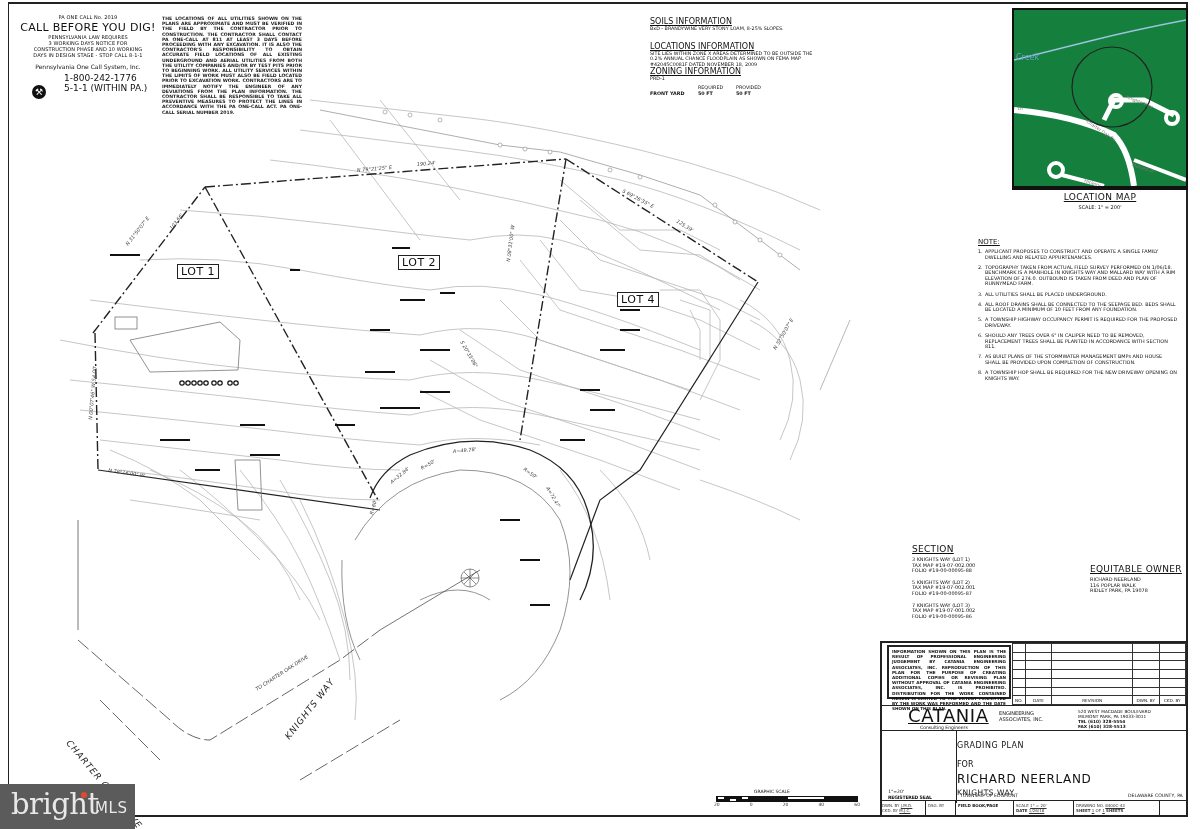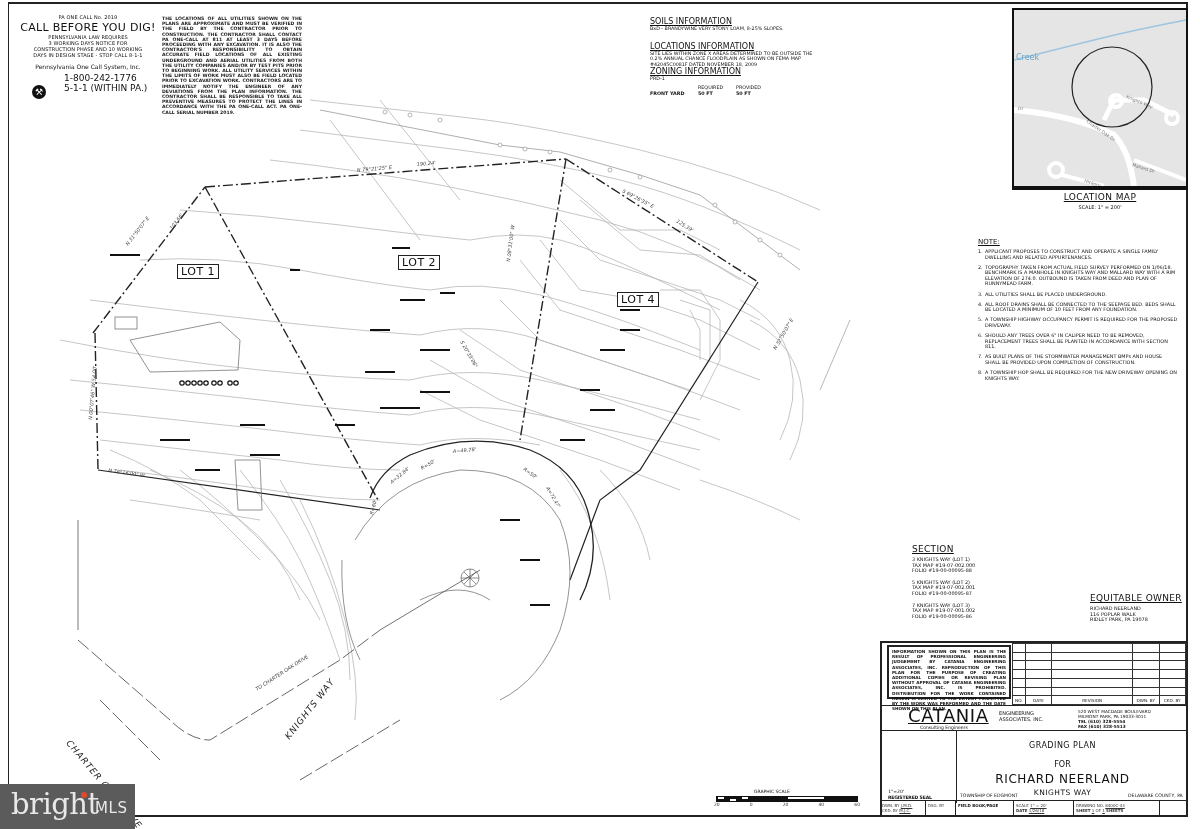--- a/index.html
+++ b/index.html
@@ -20,50 +20,50 @@
     
     .util { left:162px; top:16px; width:140px; font-size:4.6px; line-height:5.2px; font-weight:bold; color:#222; text-align:justify; }
 
     
     .info { left:650px; top:17px; width:175px; }
     .info .head { font-size:8px; line-height:9px; text-decoration:underline; }
     .info .body { font-size:4.8px; line-height:5.6px; }
     .zone-grid { display:grid; grid-template-columns:48px 38px 38px; font-size:4.8px; line-height:5.6px; }
 
     
-    .locmap { left:1012px; top:8px; width:176px; height:180px; background:#e5e5e5; border:2px solid #111; box-sizing:border-box; overflow:hidden; }
+    .locmap { left:1012px; top:8px; width:176px; height:180px; background:#15803d; border:2px solid #111; box-sizing:border-box; overflow:hidden; }
     .loc-title { left:1012px; top:192px; width:176px; text-align:center; }
     .loc-title .t { font-size:9px; text-decoration:underline; letter-spacing:0.4px; }
     .loc-title .s { font-size:5px; margin-top:2px; }
     .loc-divider { position:absolute; left:1012px; top:188px; width:176px; border-top:2px solid #111; }
 
     
     .notes { left:978px; top:238px; width:200px; }
     .notes .head { font-size:7px; text-decoration:underline; margin-bottom:3px; }
     .notes .item { font-size:4.9px; line-height:5.6px; margin-bottom:4.5px; display:flex; }
     .notes .num { width:7px; flex:none; }
 
     
     .prop { left:912px; top:544px; width:140px; }
     .prop .head, .owner .head { font-size:9px; text-decoration:underline; letter-spacing:0.3px; margin-bottom:3px; }
     .prop .lot { font-size:4.9px; line-height:5.6px; margin-bottom:6px; }
-    .owner { left:1090px; top:593px; width:110px; }
+    .owner { left:1090px; top:564px; width:110px; }
     .owner .line { font-size:4.9px; line-height:5.6px; }
 
     
     .tb { left:880px; top:641px; width:306px; height:176px; border-left:2px solid #222; border-top:2px solid #222; box-sizing:border-box; }
     .disclaimer { left:887px; top:645px; width:124px; height:54px; border:2px solid #222; background:#fff; box-sizing:border-box; padding:2px 3px; font-size:4.2px; line-height:5.2px; font-weight:bold; text-align:justify; }
     .rev-table { left:1012px; top:643px; width:174px; height:62px; border-collapse:collapse; position:absolute; }
     .rev-table td { border:1px solid #333; height:7px; padding:0; font-size:4.2px; text-align:center; }
     .firm { left:880px; top:705px; width:306px; height:26px; border-top:1px solid #222; border-bottom:1px solid #222; box-sizing:border-box; }
     .firm .name { position:absolute; left:28px; top:1px; font-size:18px; line-height:18px; letter-spacing:0.6px; text-decoration:underline; }
     .firm .sub { position:absolute; left:40px; top:19px; font-size:4.5px; }
     .firm .ea { position:absolute; left:119px; top:4px; font-size:5px; line-height:6px; }
     .firm .addr { position:absolute; left:198px; top:3px; font-size:4.3px; line-height:5px; }
-    .title-area { left:956px; top:731px; width:212px; height:72px; border-left:1px solid #222; box-sizing:border-box; text-align:center; }
+    .title-area { left:956px; top:731px; width:212px; height:72px; border-left:1px solid #222; box-sizing:border-box; text-align:left; }
     .title-area .l1 { font-size:8px; margin-top:10px; letter-spacing:0.5px; }
     .title-area .l2 { font-size:8px; margin-top:10px; }
     .title-area .l3 { font-size:12px; margin-top:3px; letter-spacing:0.6px; }
     .title-area .l4 { font-size:7.5px; margin-top:2px; letter-spacing:0.5px; }
     .township { left:960px; top:793px; font-size:4.6px; }
     .county { left:1128px; top:793px; font-size:4.6px; }
     .stamp-label { left:888px; top:795px; font-size:4.6px; font-weight:bold; letter-spacing:-0.2px; }
     .meta-row { left:880px; top:800px; width:306px; height:17px; border-top:1px solid #222; box-sizing:border-box; display:flex; }
     .meta-row .cell { border-right:1px solid #222; font-size:4px; line-height:7px; padding:1px 2px; box-sizing:border-box; color:#333; }
     .meta-row .cell b { color:#111; }

